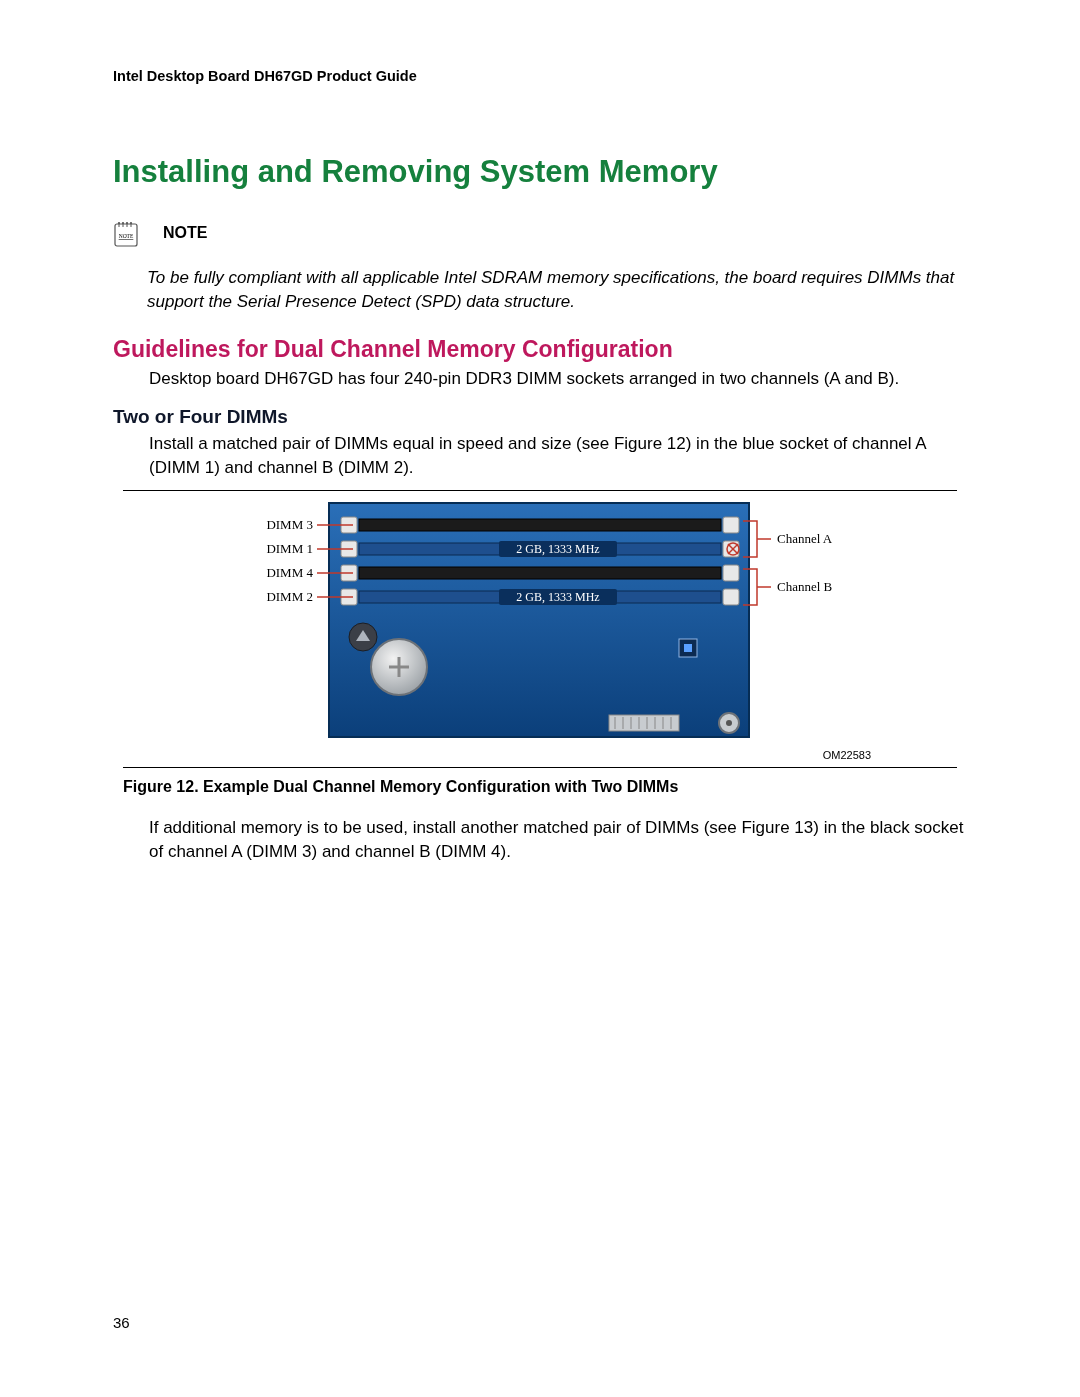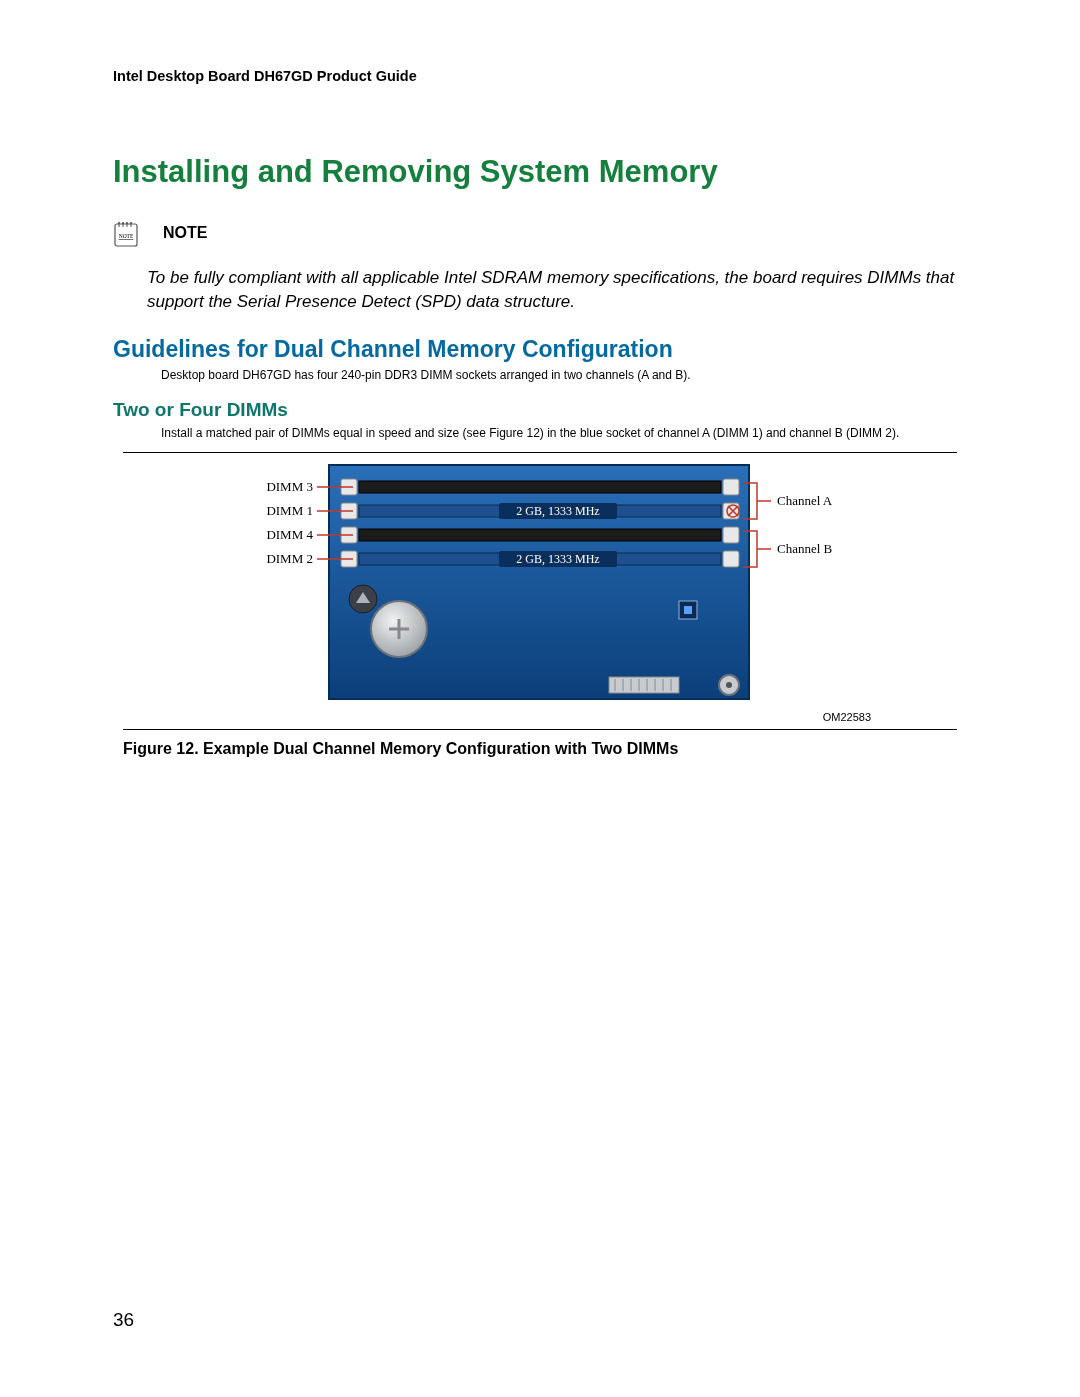--- a/index.html
+++ b/index.html
@@ -45,32 +45,32 @@
     font-size: 16px;
     margin: 6px 0 4px 0;
   }
   .note-text {
     font-style: italic;
     font-size: 17px;
     line-height: 1.4;
     margin: 0 0 0 34px;
   }
   h2.sub {
-    color: #0369a1;
+    color: #be185d;
     font-size: 23px;
     font-weight: 700;
     margin: 22px 0 4px 0;
   }
   p.body {
-    font-size: 12px;
+    font-size: 17px;
     line-height: 1.4;
-    margin: 4px 0 10px 48px;
+    margin: 4px 0 10px 36px;
   }
   h3.subsub {
-    color: #0f766e;
+    color: #0f172a;
     font-size: 19px;
     font-weight: 700;
     margin: 16px 0 2px 0;
   }
   hr.rule {
     border: none;
     border-top: 1.5px solid #000;
     margin: 8px 0;
   }
   .figure-wrap {
@@ -97,21 +97,21 @@
   .fig-caption {
     text-align: left;
     font-weight: 700;
     font-size: 16px;
     margin: 10px 0 0 0;
   }
   .page-number {
     position: absolute;
     left: 113px;
     bottom: 66px;
-    font-size: 19px;
+    font-size: 15px;
   }
 </style>
 </head>
 <body>
 
 <div class="page">
 
   <div class="running-header">Intel Desktop Board DH67GD Product Guide</div>
 
   <h1 class="main">Installing and Removing System Memory</h1>
@@ -233,15 +233,16 @@
           <circle cx="520" cy="224" r="10" fill="#c8ccd0" stroke="#6d7278" stroke-width="2"></circle>
           <circle cx="520" cy="224" r="3" fill="#555"></circle>
         </svg>
         <div class="om-id">OM22583</div>
       </div>
     </div>
     <hr class="rule" style="margin-top:22px">
     <p class="fig-caption">Figure 12.  Example Dual Channel Memory Configuration with Two DIMMs</p>
   </div>
 
+  <p class="body" style="margin-top:20px">If additional memory is to be used, install another matched pair of DIMMs (see Figure 13) in the black socket of channel A (DIMM 3) and channel B (DIMM 4).</p>
 
   <div class="page-number">36</div>
 </div>
 
 </body></html>

